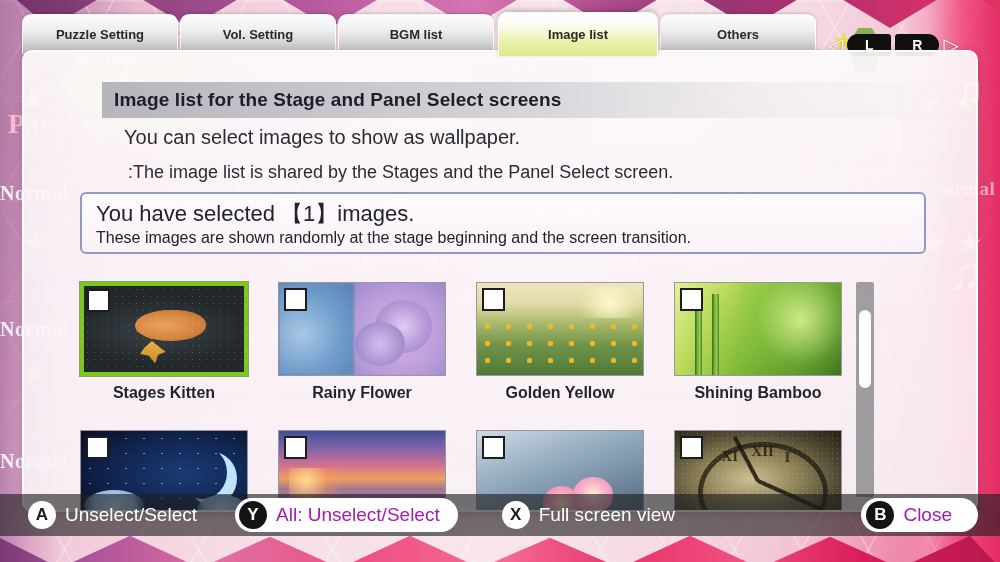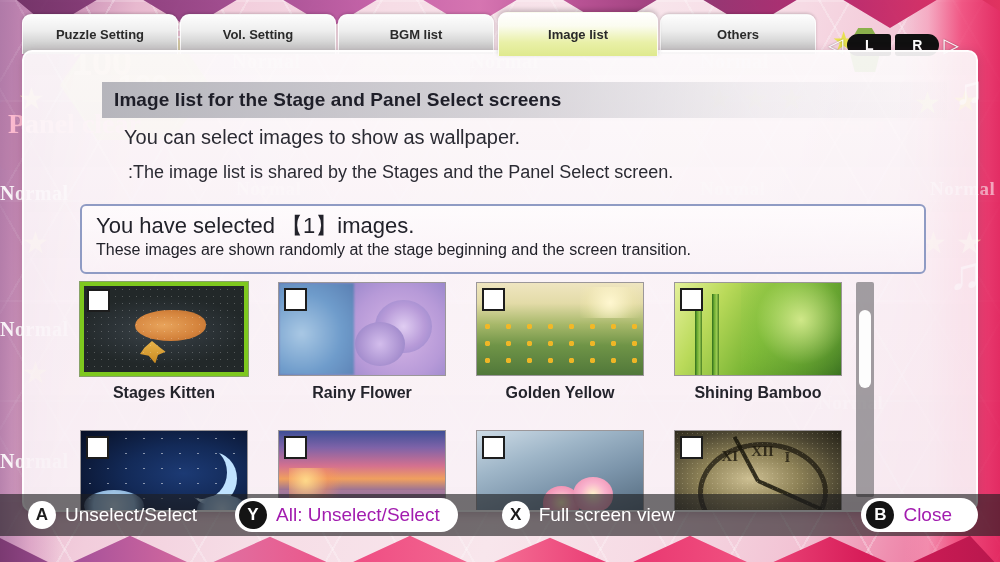--- a/index.html
+++ b/index.html
@@ -118,21 +118,21 @@
   }
   .desc1 {
     position:absolute; left:100px; top:74px;
     font-size:20px; color:#2b2b33;
   }
   .desc2 {
     position:absolute; left:104px; top:110px;
     font-size:18px; color:#2b2b33;
   }
   .selbox {
-    position:absolute; left:56px; top:152px; width:846px; height:70px;
+    position:absolute; left:56px; top:140px; width:846px; height:62px;
     border:2px solid #8f9bc4; border-radius:6px;
     background:linear-gradient(180deg, rgba(255,253,254,.78) 0%, rgba(250,242,247,.70) 100%);
   }
   .selbox .l1 {
     position:absolute; left:14px; top:5px; font-size:22px; color:#22222a;
   }
   .selbox .l2 {
     position:absolute; left:14px; top:35px; font-size:16px; color:#22222a;
   }
 

